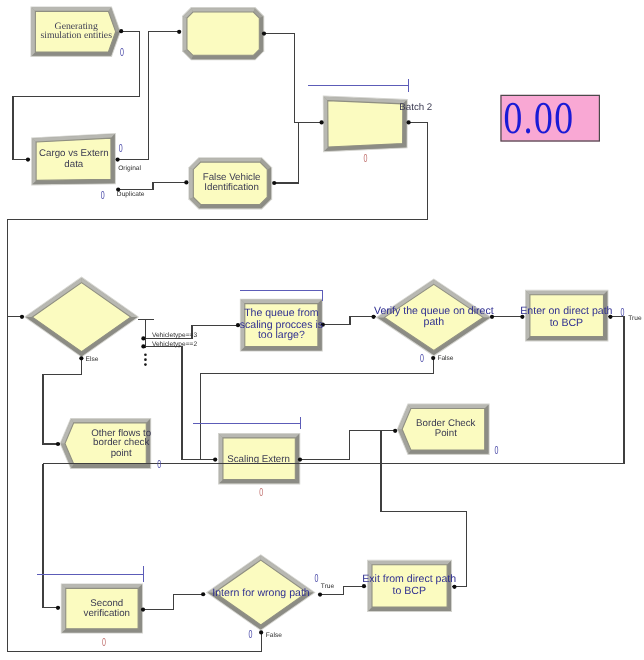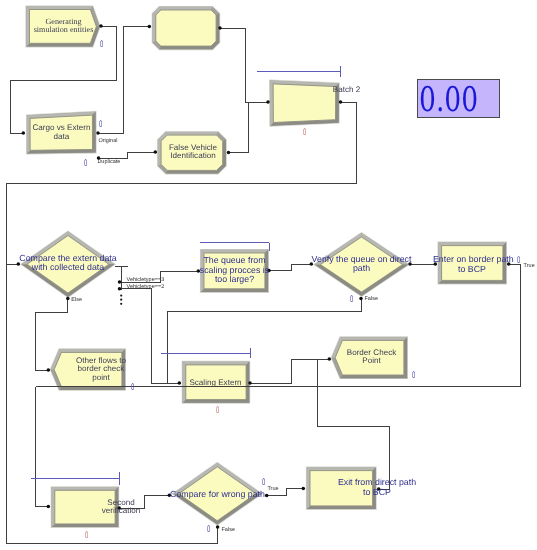--- a/index.html
+++ b/index.html
@@ -11,21 +11,21 @@
   #shapes{position:absolute;left:0;top:0;width:537px;height:550px;}
   .lbl{position:absolute;white-space:pre;text-align:center;line-height:8.6px;
        font-size:8.1px;color:#3b3b52;}
   .lbl.blue{color:#2f2f90;font-size:8.8px;line-height:9.6px;}
   .cnt{position:absolute;font-size:9.5px;line-height:9.5px;color:#4a4aa8;white-space:pre;
        transform:scaleX(0.62);transform-origin:left center;}
   .cnt.red{color:#c0706e;}
   .port{position:absolute;font-size:5.5px;line-height:5.5px;color:#2e2e2e;white-space:pre;}
   .brlbl{position:absolute;font-size:5.5px;line-height:5.5px;color:#2e2e2e;white-space:pre;}
   #display{position:absolute;left:417px;top:79px;width:83px;height:39px;
-           background:#c4b5fd;border:1px solid #4a4a4a;box-sizing:border-box;}
+           background:#f9a8d4;border:1px solid #4a4a4a;box-sizing:border-box;}
   #display span{position:absolute;left:1px;top:3px;font-family:"DejaVu Serif",serif;
                 font-size:34px;color:#1a1ad6;line-height:1;
                 transform:scaleX(0.782);transform-origin:left top;}
 </style>
 </head>
 <body>
 
 <div id="canvas">
 
   <svg id="shapes" viewBox="0 0 537 550" xmlns="http://www.w3.org/2000/svg">
@@ -255,39 +255,37 @@
 
   </svg>
 
   <div class="lbl" style="left:26px;top:17.9px;width:75px;font-family:Liberation Serif, serif;">Generating
 simulation entities</div>
   <div class="lbl" style="left:25px;top:124.4px;width:73px;">Cargo vs Extern
 data</div>
   <div class="lbl" style="left:157px;top:143.9px;width:72px;">False Vehicle
 Identification</div>
   <div class="lbl" style="left:269px;top:86px;width:71px;margin-left:42px;">Batch 2</div>
-  <div class="lbl blue" style="left:8px;top:253.9px;width:120px;">Compare the extern data
-with collected data</div>
   <div class="lbl blue" style="left:199px;top:256.1px;width:71px;">The queue from
 scaling procces is
 too large?</div>
   <div class="lbl blue" style="left:307px;top:254.9px;width:109px;">Verify the queue on direct
 path</div>
-  <div class="lbl blue" style="left:433px;top:255.4px;width:78px;">Enter on border path
+  <div class="lbl blue" style="left:433px;top:255.4px;width:78px;">Enter on direct path
 to BCP</div>
   <div class="lbl" style="left:56px;top:356.6px;width:68px;padding-left:11px;">Other flows to
 border check
 point</div>
   <div class="lbl" style="left:181px;top:378.7px;width:69px;">Scaling Extern</div>
   <div class="lbl" style="left:338px;top:348.9px;width:67px;">Border Check
 Point</div>
-  <div class="lbl" style="left:50px;top:498.9px;width:78px;padding-left:32px;">Second
+  <div class="lbl" style="left:50px;top:498.9px;width:78px;">Second
 verification</div>
-  <div class="lbl blue" style="left:168px;top:489.7px;width:99px;">Compare for wrong path</div>
-  <div class="lbl blue" style="left:301px;top:478.4px;width:80px;margin-left:36px;">Exit from direct path
+  <div class="lbl blue" style="left:168px;top:489.7px;width:99px;">Intern for wrong path</div>
+  <div class="lbl blue" style="left:301px;top:478.4px;width:80px;">Exit from direct path
 to BCP</div>
 
   <div class="cnt" style="left:99.8px;top:40.0px;">0</div>
   <div class="cnt" style="left:99.0px;top:119.8px;">0</div>
   <div class="cnt" style="left:83.8px;top:159.1px;">0</div>
   <div class="cnt red" style="left:303.4px;top:128.0px;">0</div>
   <div class="cnt" style="left:350.2px;top:294.5px;">0</div>
   <div class="cnt" style="left:516.9px;top:255.7px;">0</div>
   <div class="cnt" style="left:130.7px;top:383.1px;">0</div>
   <div class="cnt red" style="left:215.5px;top:406.4px;">0</div>

